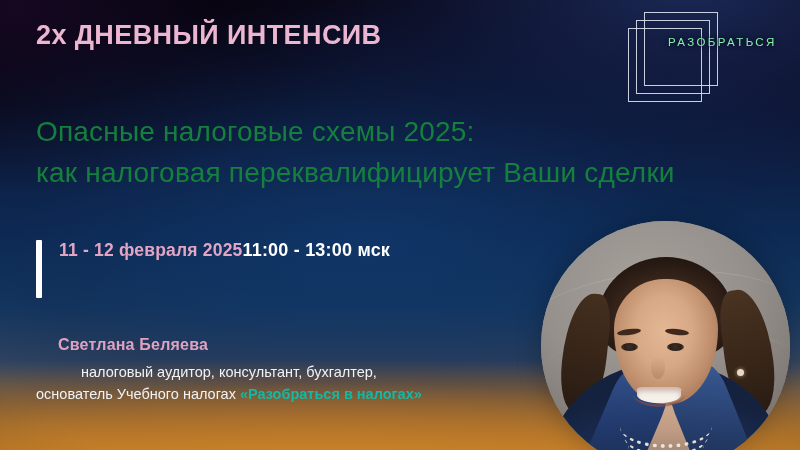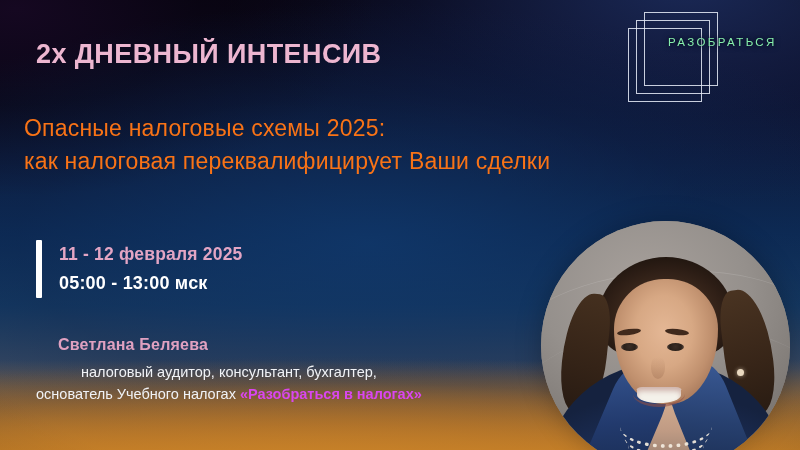--- a/index.html
+++ b/index.html
@@ -116,35 +116,35 @@
     letter-spacing: 2.4px;
     font-weight: 400;
     white-space: nowrap;
     text-shadow: 0 0 6px rgba(10,16,36,0.95), 0 0 3px rgba(10,16,36,1);
   }
 
   
   .eyebrow {
     position: absolute;
     left: 36px;
-    top: 39px;
+    top: 20px;
     font-size: 27px;
     font-weight: bold;
     letter-spacing: 0.4px;
     color: #edb6d0;
     white-space: nowrap;
   }
 
   
   .title {
     position: absolute;
-    left: 24px;
+    left: 36px;
     top: 112px;
-    color: #f97316;
-    font-size: 23px;
+    color: #15803d;
+    font-size: 28px;
     line-height: 1.45;
     font-weight: 400;
     letter-spacing: 0.2px;
     white-space: nowrap;
   }
   .title-line { display: block; }
 
   
   .dateblock {
     position: absolute;
@@ -153,21 +153,21 @@
     display: flex;
     align-items: stretch;
   }
   .date-bar {
     width: 6px;
     background: #ffffff;
     border-radius: 1px;
     margin-right: 17px;
     min-height: 58px;
   }
-  .date-texts { display: flex; flex-direction: column; justify-content: center; }
+  .date-texts { display: flex; justify-content: center; }
   .date-line {
     font-size: 17.5px;
     font-weight: bold;
     color: #e3a5c4;
     letter-spacing: 0.2px;
     margin-bottom: 8px;
     white-space: nowrap;
   }
   .time-line {
     font-size: 18px;
@@ -194,21 +194,21 @@
     margin-left: 22px;
   }
   .speaker-role {
     font-size: 14.5px;
     color: #f0f2f6;
     line-height: 1.52;
     font-weight: 400;
     white-space: nowrap;
     text-align: center;
   }
-  .speaker-role b { font-weight: bold; color: #d946ef; }
+  .speaker-role b { font-weight: bold; color: #14b8a6; }
 
   
   .portrait {
     position: absolute;
     left: 541px;
     top: 221px;
     width: 249px;
     height: 249px;
     border-radius: 50%;
     overflow: hidden;
@@ -413,21 +413,21 @@
 
   <div class="title">
     <span class="title-line">Опасные налоговые схемы 2025:</span>
     <span class="title-line">как налоговая переквалифицирует Ваши сделки</span>
   </div>
 
   <div class="dateblock">
     <div class="date-bar"></div>
     <div class="date-texts">
       <div class="date-line">11 - 12 февраля 2025</div>
-      <div class="time-line">05:00 - 13:00 мск</div>
+      <div class="time-line">11:00 - 13:00 мск</div>
     </div>
   </div>
 
   <div class="speaker">
     <div class="speaker-name">Светлана Беляева</div>
     <div class="speaker-role">налоговый аудитор, консультант, бухгалтер,</div>
     <div class="speaker-role"><span>основатель Учебного налогах </span><b>«Разобраться в налогах»</b></div>
   </div>
 
   <div class="portrait">

